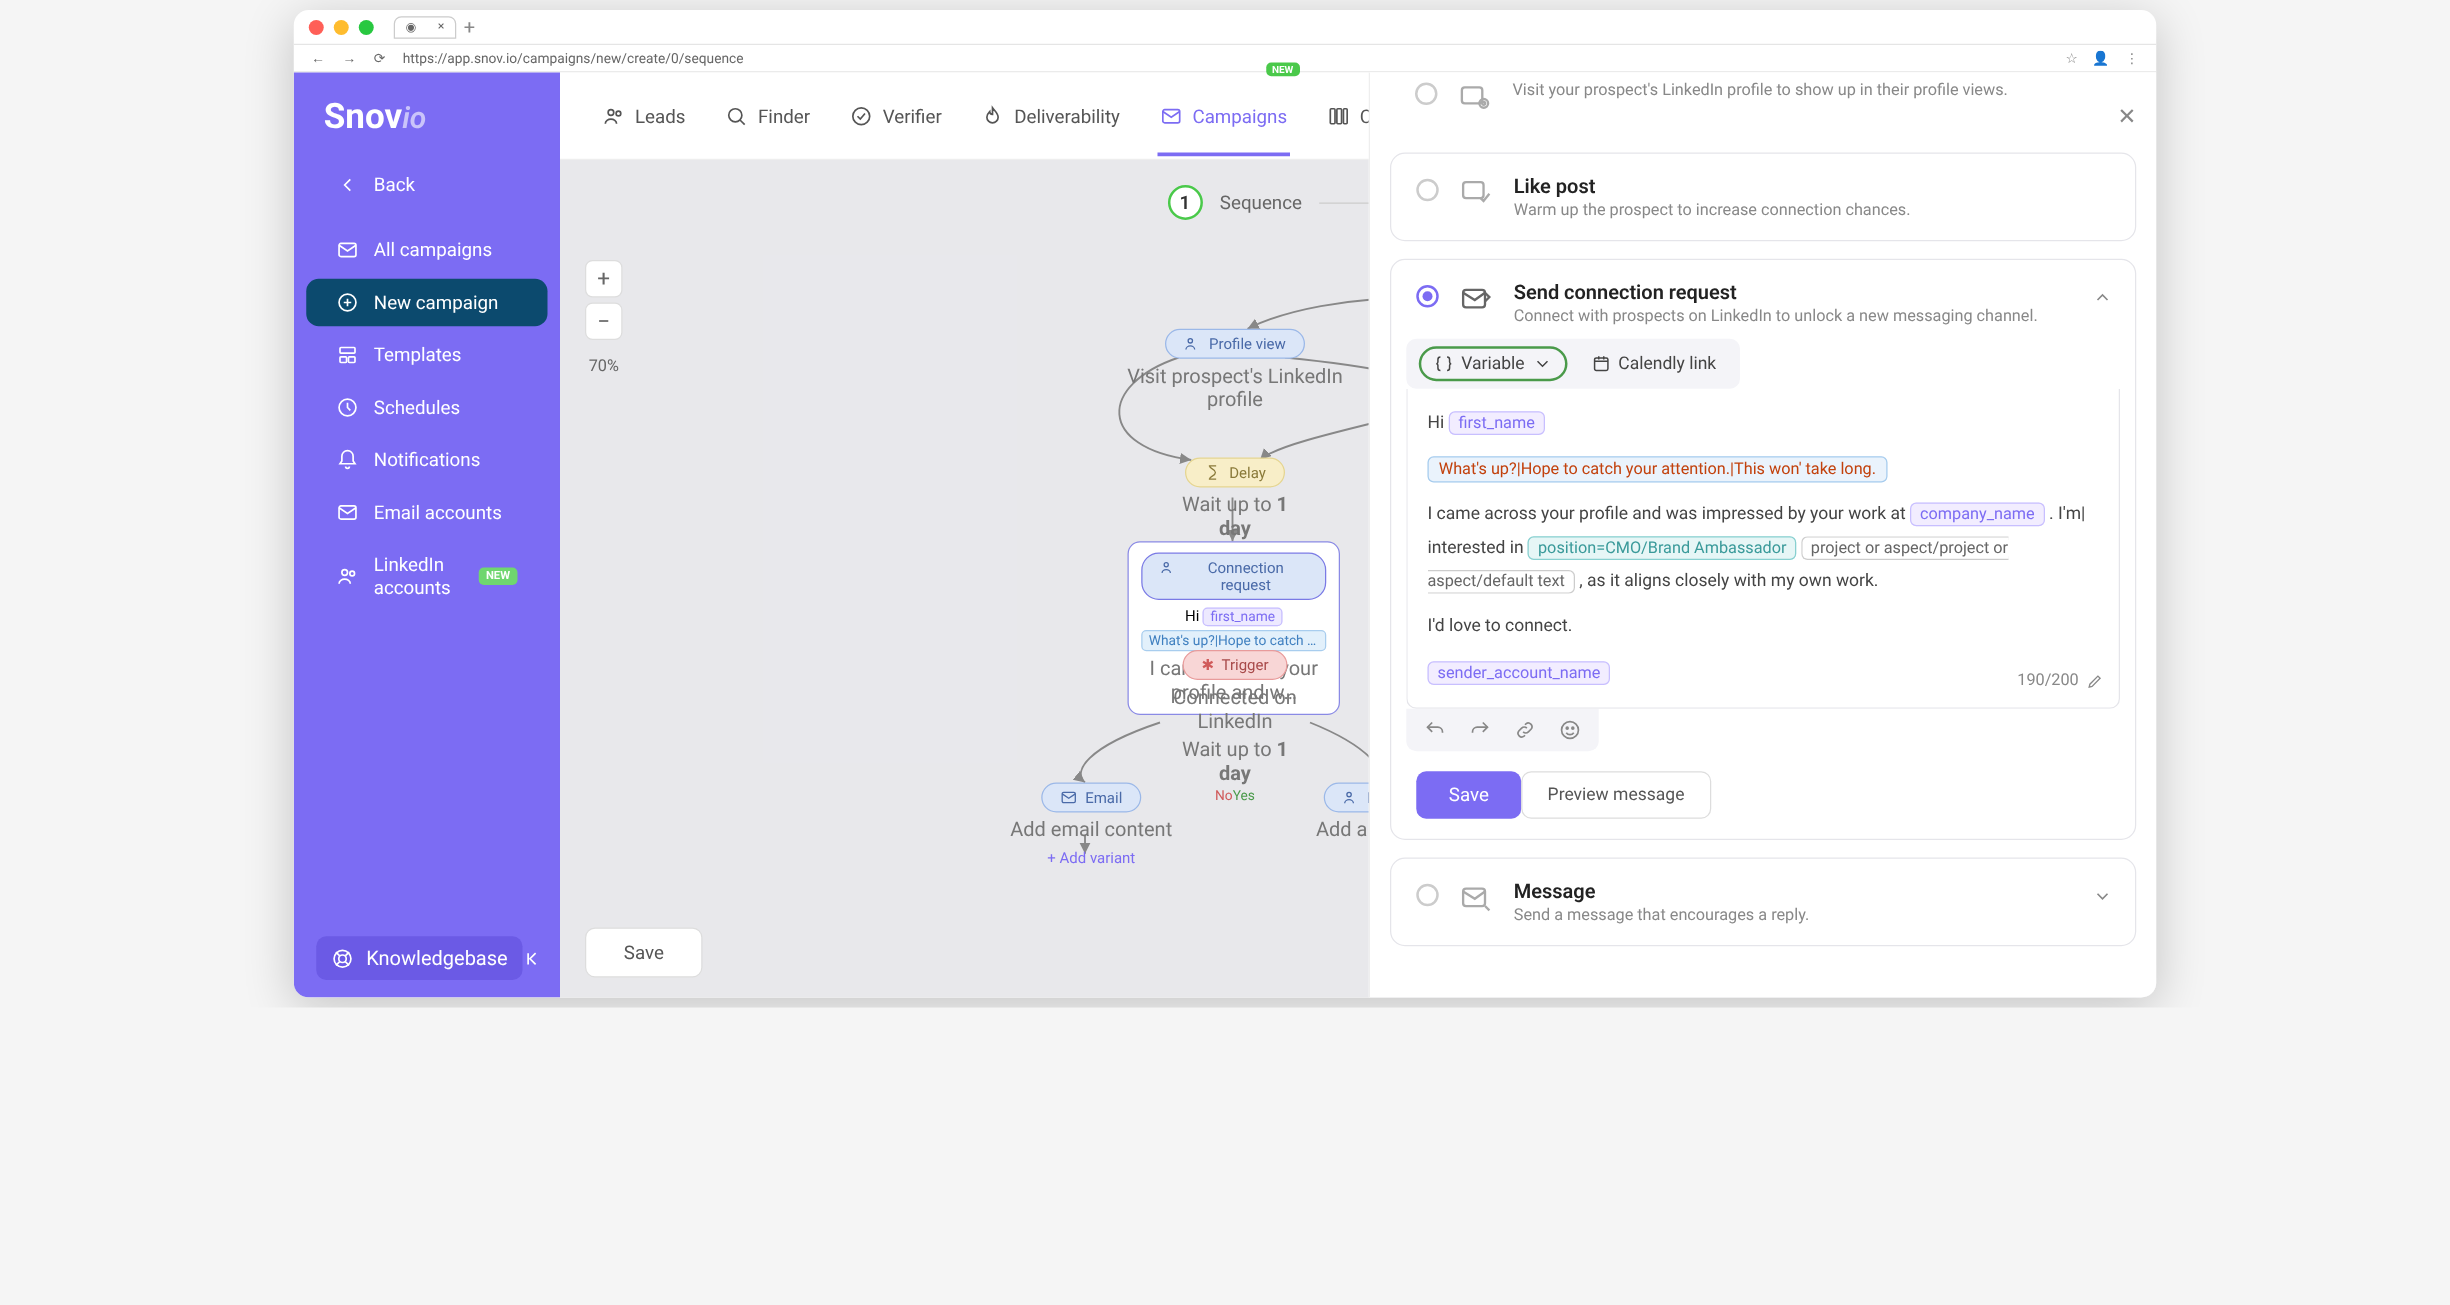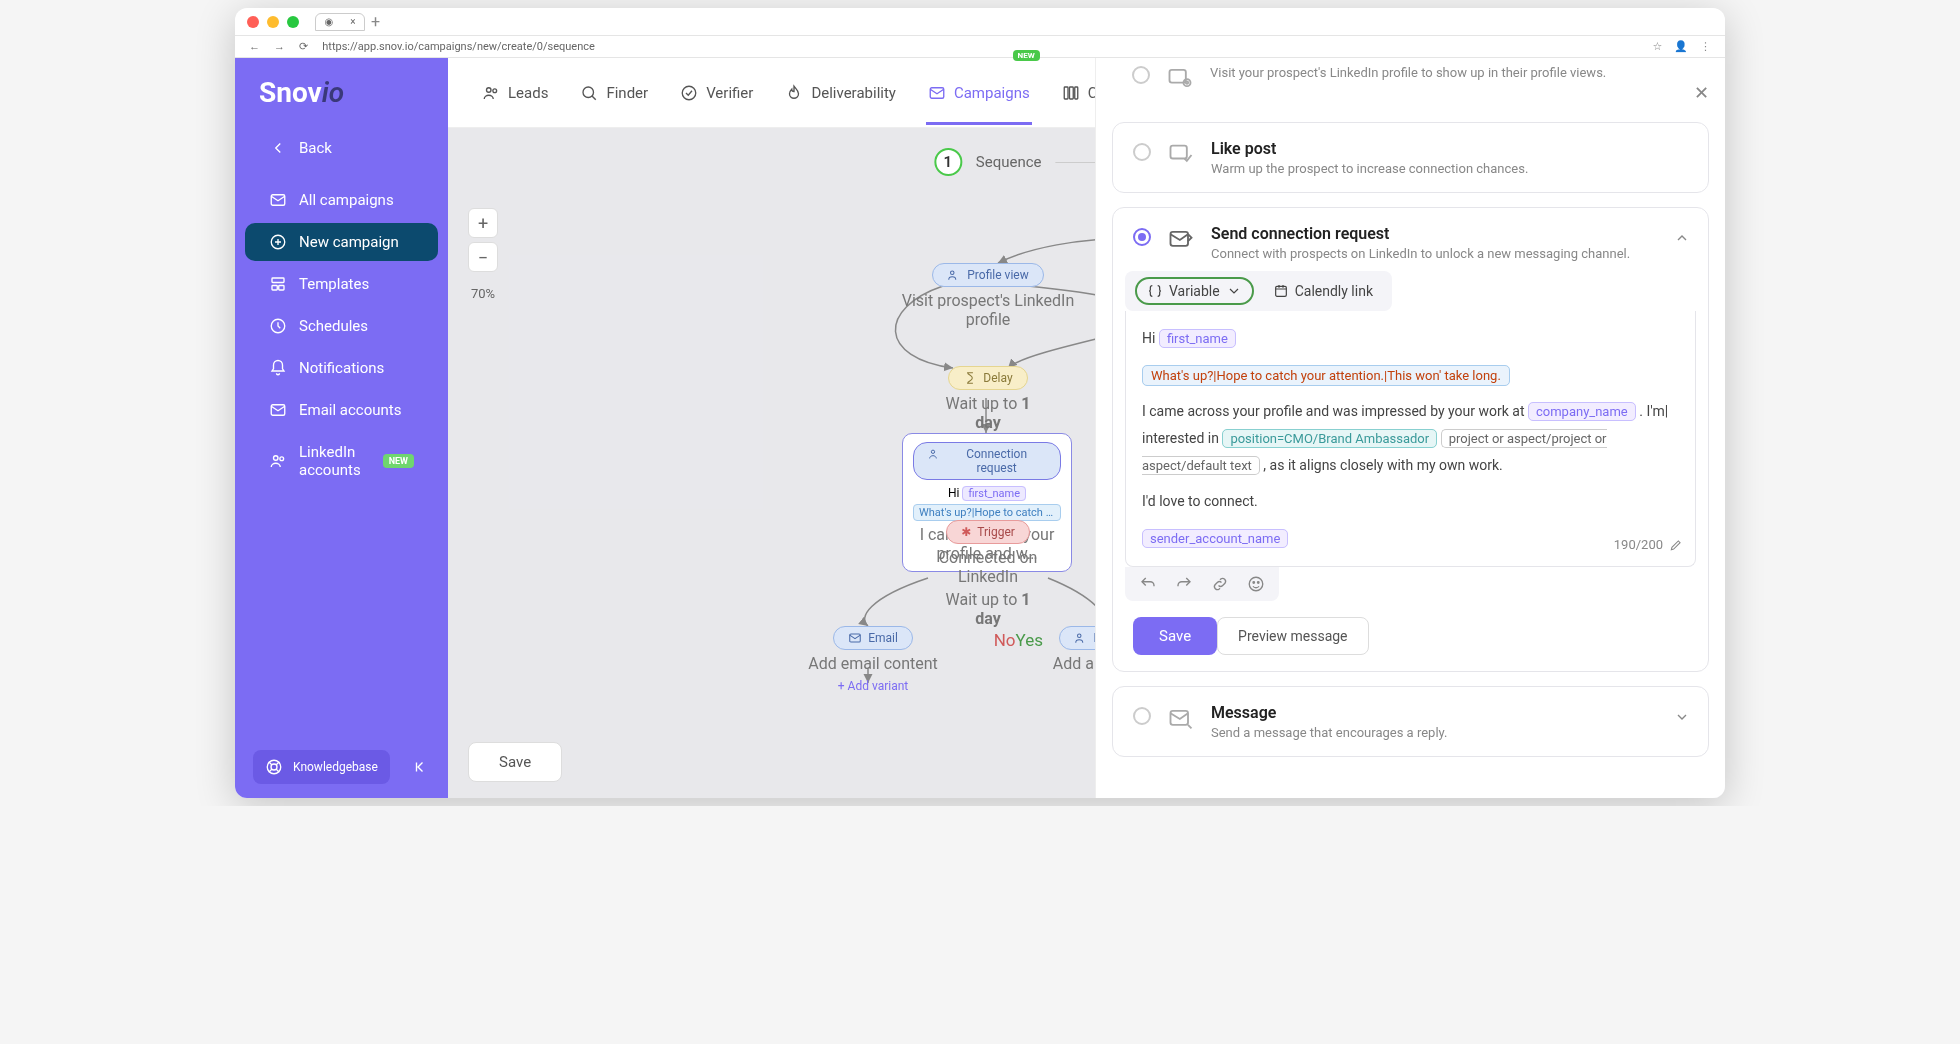--- a/index.html
+++ b/index.html
@@ -9,28 +9,28 @@
 .mac-dot{width:12px;height:12px;border-radius:50%}
 .mac-red{background:#ff5f57}.mac-yellow{background:#febc2e}.mac-green{background:#28c840}
 .tab-area{display:flex;align-items:center;gap:6px;margin-left:8px}
 .browser-tab{width:50px;height:18px;border:1px solid #ccc;border-radius:6px 6px 0 0;display:flex;align-items:center;justify-content:space-around;font-size:10px;color:#666}
 .url-bar{height:22px;display:flex;align-items:center;padding:0 14px;gap:14px;font-size:11px;color:#666;border-bottom:1px solid #e5e5e5}
 .url-text{flex:1}
 .url-icons{display:flex;gap:12px;color:#888}
 .body{flex:1;display:flex;min-height:0}
 .sidebar{width:213px;background:#7c6cf3;color:#fff;display:flex;flex-direction:column;font-size:15px}
 .logo{padding:18px 24px;font-size:28px;font-weight:700}
-.logo .io{color:#0f172a;opacity:.6;font-style:italic;font-size:28px;font-weight:600}
+.logo .io{color:#ffffff;opacity:.6;font-style:italic;font-size:24px;font-weight:600}
 .sb-item{display:flex;align-items:center;gap:12px;padding:10px 24px;cursor:pointer;border-radius:10px;margin:2px 10px}
 .sb-item.active{background:#0c4a6e}
 .sb-icon{width:18px;height:18px;stroke:#fff;fill:none;stroke-width:1.8;flex-shrink:0}
 .sb-badge{background:#6fd66f;color:#fff;font-size:9px;padding:2px 6px;border-radius:4px;font-weight:700}
 .sb-spacer{flex:1}
 .sb-bottom{display:flex;align-items:center;justify-content:space-between;padding:14px 18px}
-.sb-kb{display:flex;align-items:center;gap:10px;background:#6b5ae5;padding:8px 12px;border-radius:8px;font-size:12px}
+.sb-kb{display:flex;align-items:center;gap:10px;background:#6b5ae5;padding:8px 12px;border-radius:8px;font-size:16px}
 .main{flex:1;display:flex;flex-direction:column;position:relative;min-width:0}
 .topnav{height:70px;border-bottom:1px solid #eee;display:flex;align-items:center;gap:28px;padding:0 32px;font-size:15px;color:#555;position:relative;z-index:2;background:#fff}
 .tn-item{display:flex;align-items:center;gap:8px;cursor:pointer;position:relative;padding:22px 2px}
 .tn-item.active{color:#7c6cf3}
 .tn-item.active::after{content:"";position:absolute;bottom:-1px;left:0;right:0;height:3px;background:#7c6cf3}
 .tn-icon{width:18px;height:18px;stroke:currentColor;fill:none;stroke-width:1.8}
 .tn-new{position:absolute;top:-12px;right:-8px;background:#4ac94a;color:#fff;font-size:8px;padding:1px 5px;border-radius:4px;font-weight:700}
 .canvas{flex:1;background:#f3f3f6;position:relative;overflow:hidden}
 .overlay-dim{position:absolute;inset:0;background:rgba(100,100,120,.08);pointer-events:none}
 .stepper{position:absolute;top:20px;left:50%;transform:translateX(-50%);display:flex;align-items:center;gap:14px;font-size:15px;color:#666;z-index:1}
@@ -326,21 +326,21 @@
               <div class="sub">I came across your profile and w…</div>
             </div>
           </div>
           <div class="node" style="left:255px;top:312px;width:110px">
             <span class="chip chip-red">
                 <span style="color:#d05a5a">✱</span>
                 <span>Trigger</span>
               </span>
             <div class="sub">Connected on LinkedIn</div>
             <div class="sub"><span>Wait up to </span><b>1 day</b></div>
-            <div style="display:flex;justify-content:flex-end;font-size:17px;margin-top:2px">
+            <div style="display:flex;justify-content:center;font-size:11px;margin-top:2px">
                 <span style="color:#d05a5a">No</span>
                 <span style="color:#4a9a4a">Yes</span>
               </div>
           </div>
           <div class="node" style="left:130px;top:418px;width:130px">
             <span class="chip chip-blue">
                 <svg class="tiny-icon" viewBox="0 0 24 24">
                   <rect x="3" y="5" width="18" height="14" rx="2"></rect>
                   <path d="M3 7l9 6 9-6"></path>
                 </svg>

